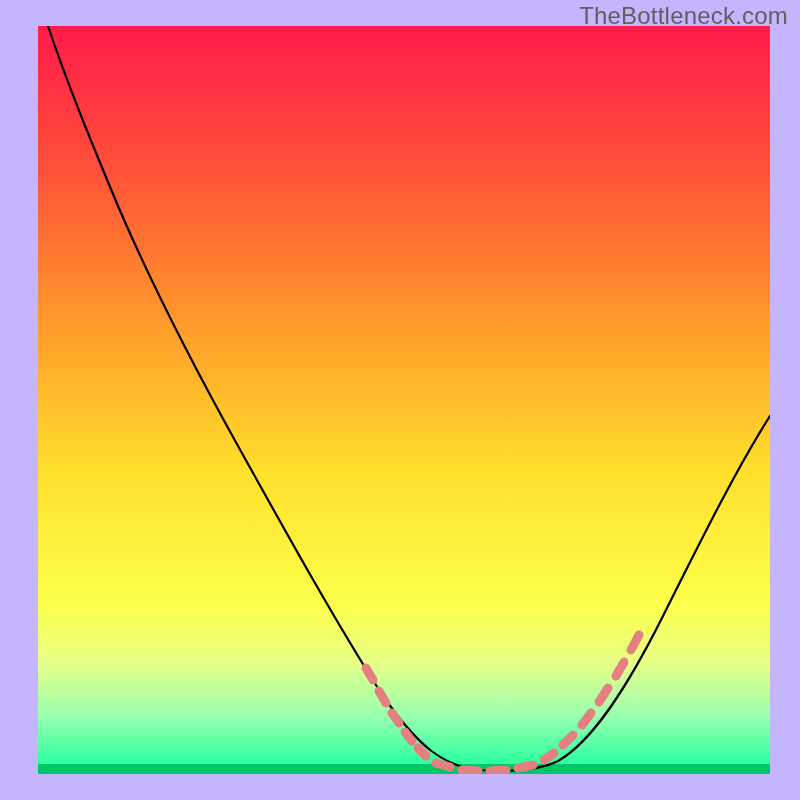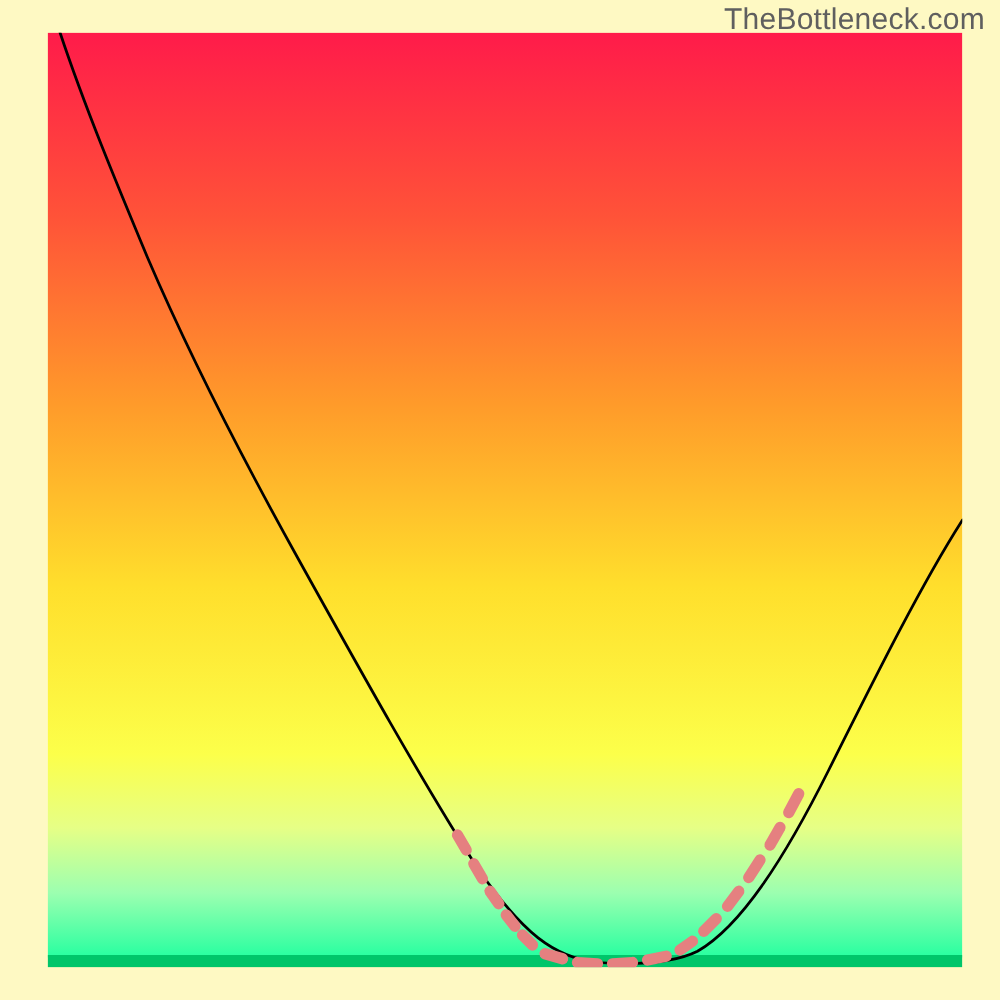--- a/index.html
+++ b/index.html
@@ -10,21 +10,21 @@
     background: #000;
     overflow: hidden;
     font-family: Arial, Helvetica, sans-serif;
   }
   .frame {
     position: absolute;
     left: 0;
     top: 0;
     width: 800px;
     height: 800px;
-    background: #fef9c3;
+    background: #c4b5fd;
   }
   .watermark {
     position: absolute;
     top: 2px;
     right: 12px;
     color: #5f5f5f;
     font-size: 24px;
     font-weight: 400;
     letter-spacing: 0.2px;
     z-index: 10;

